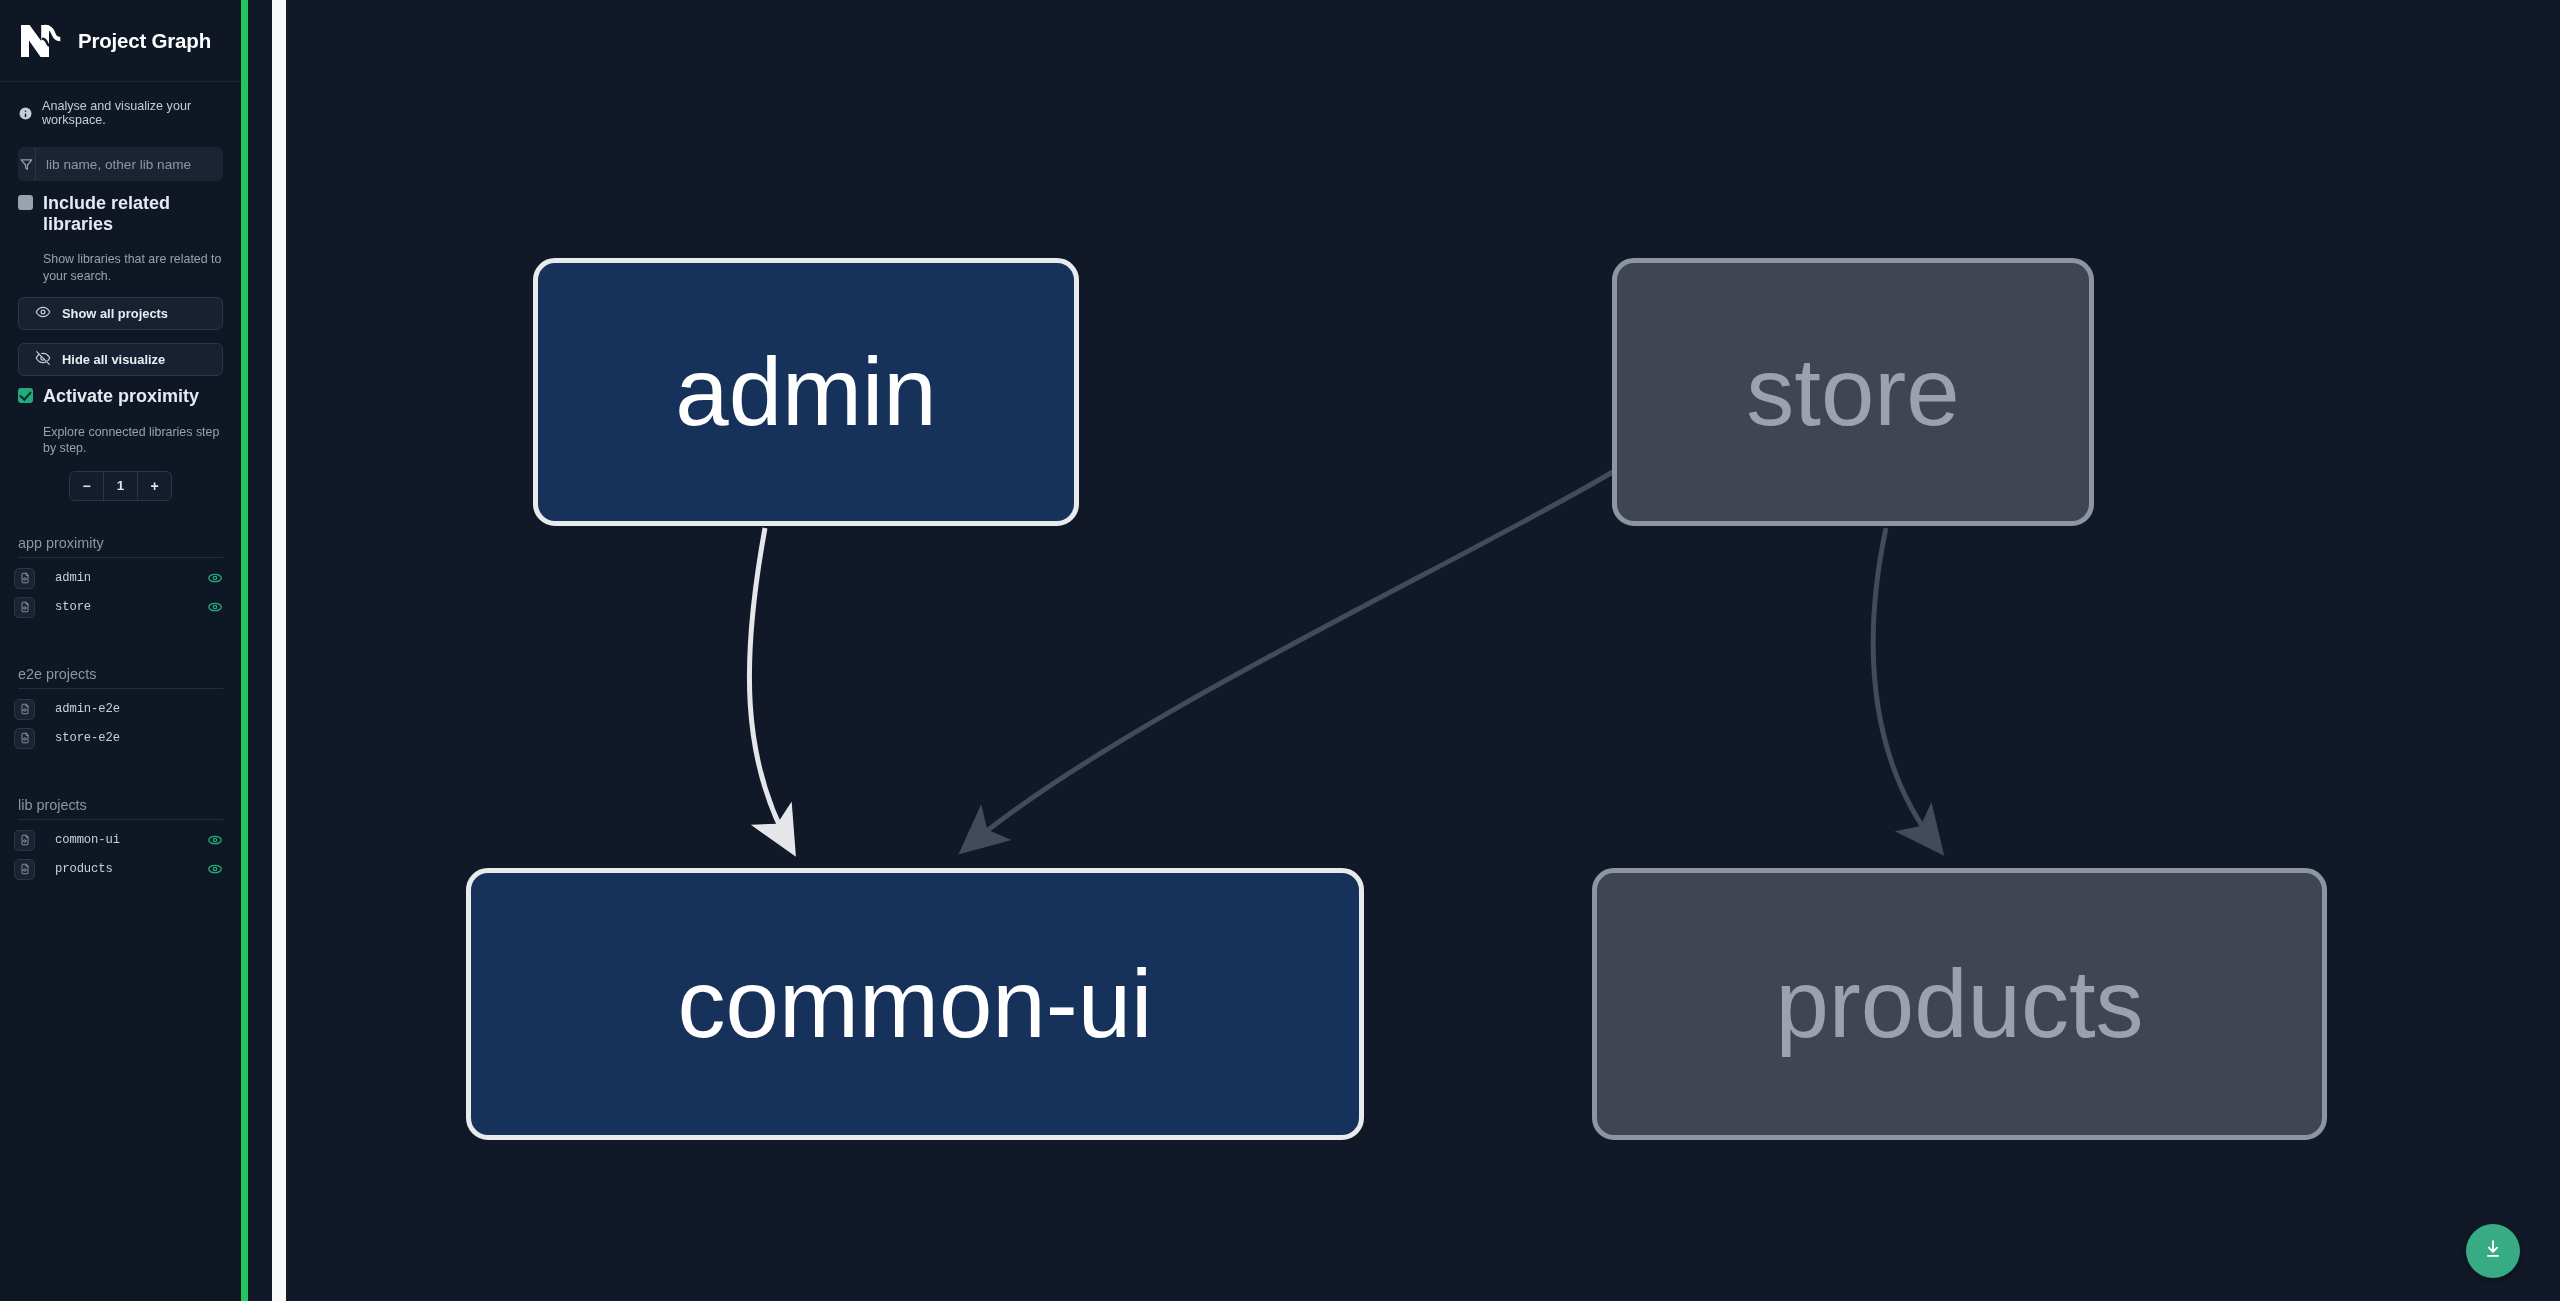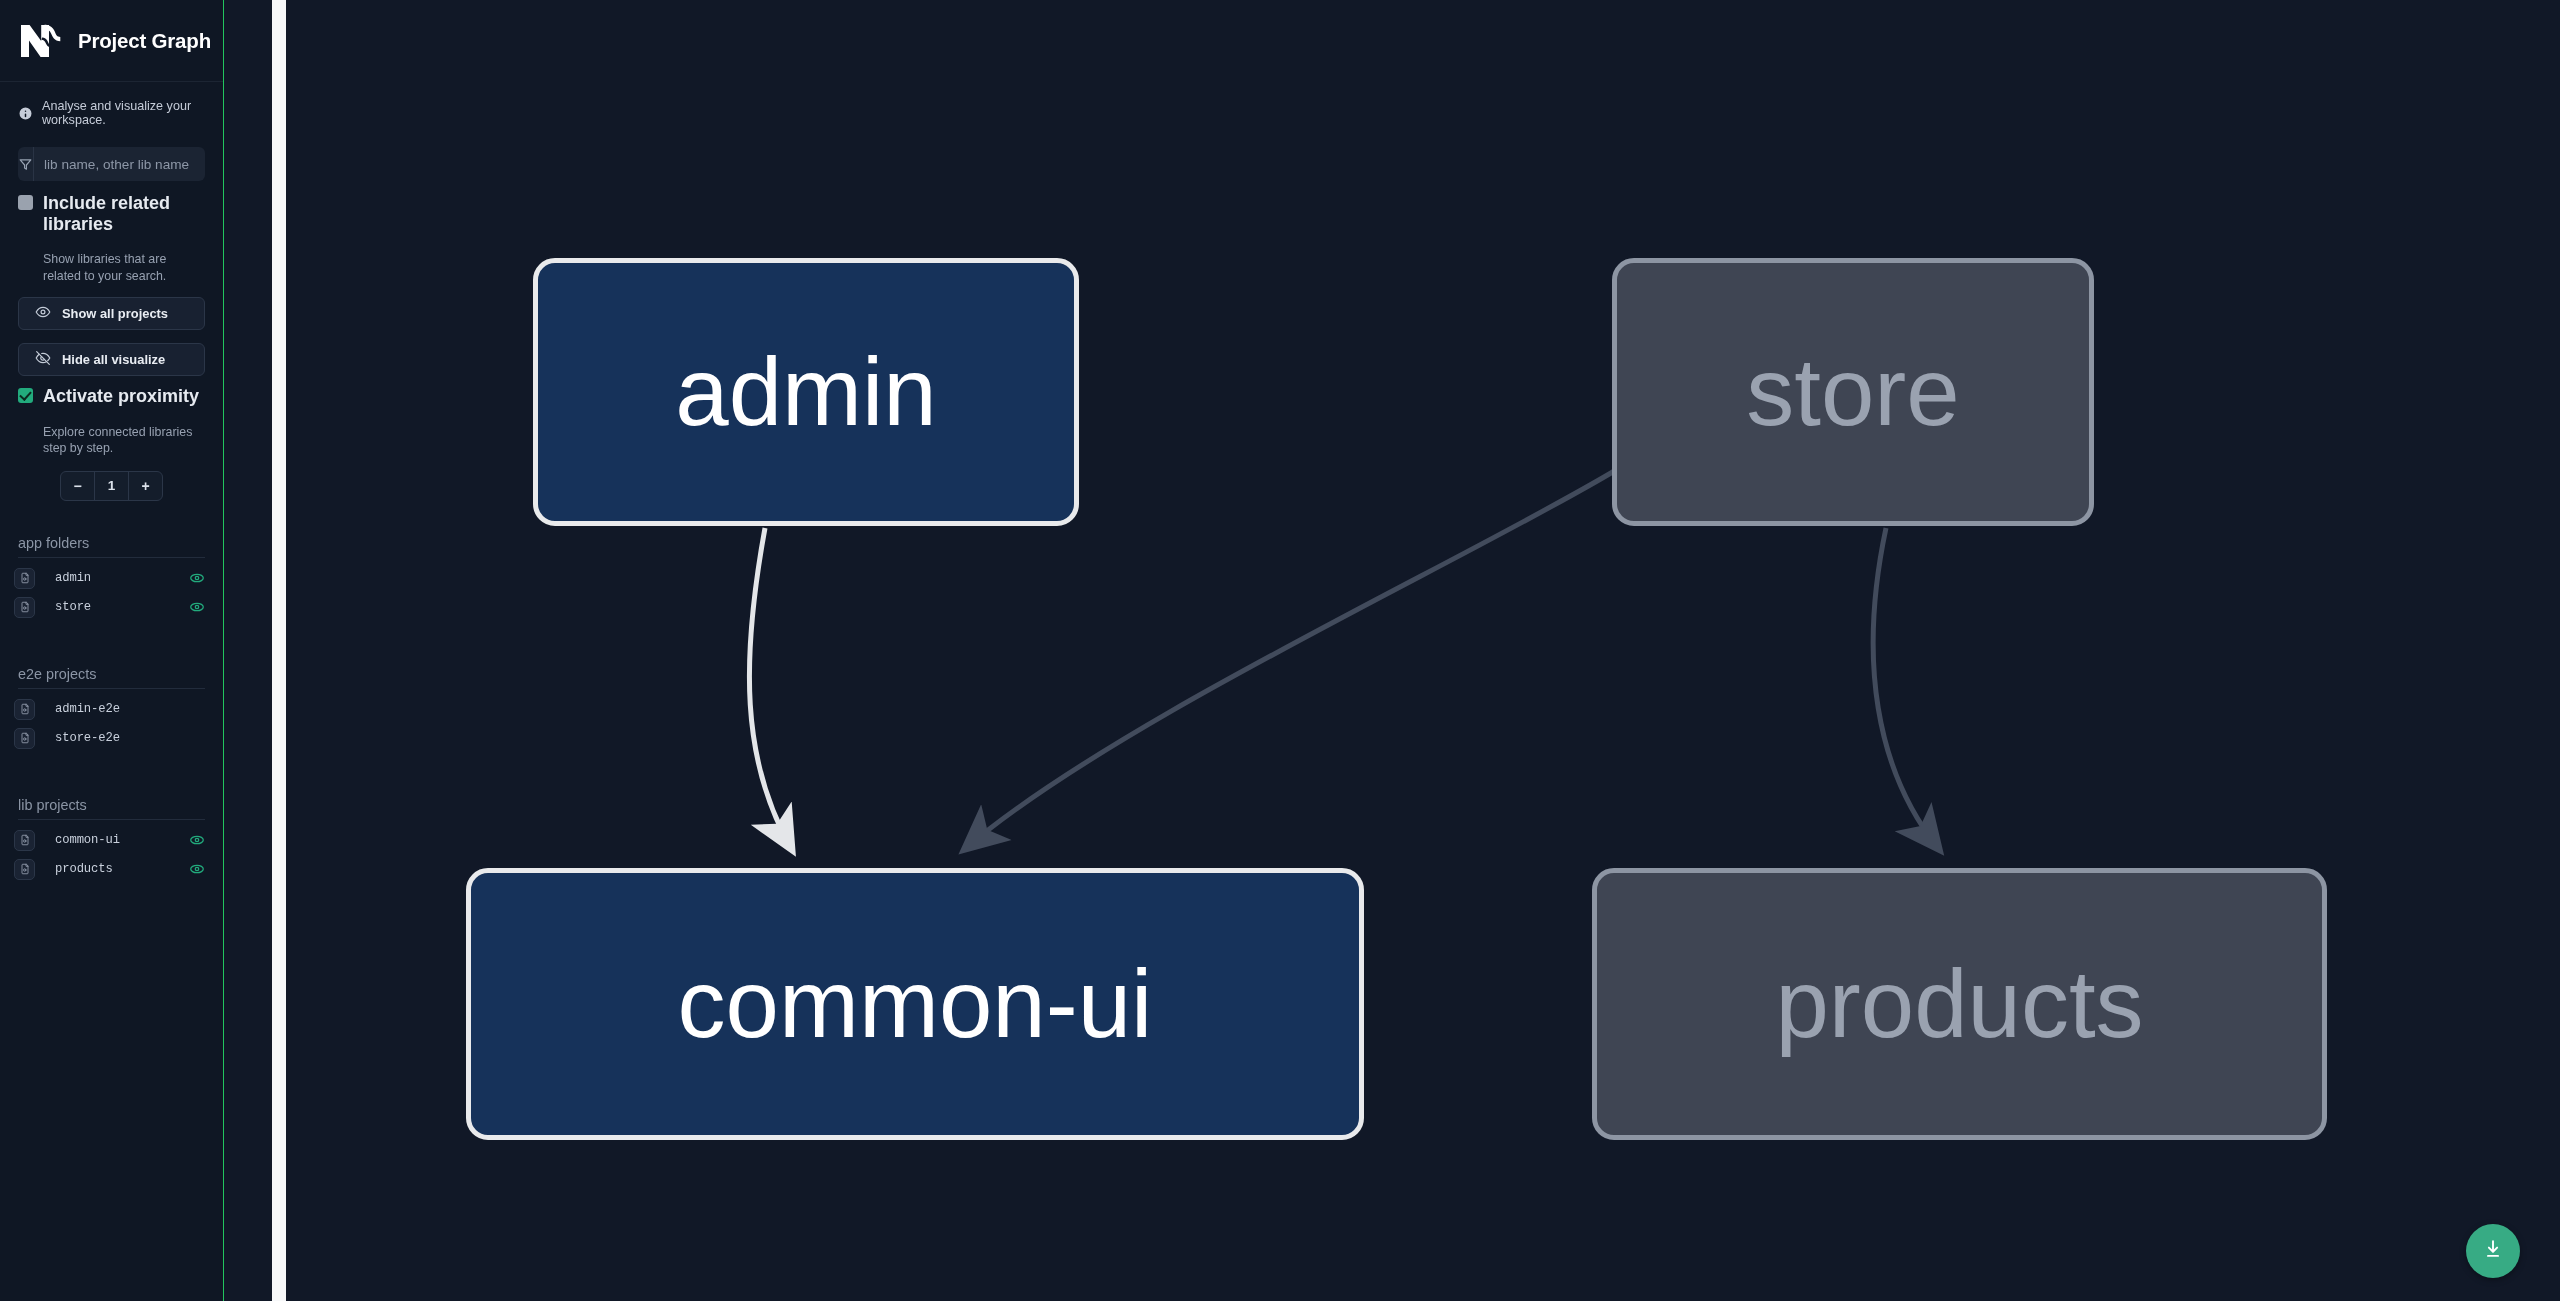--- a/index.html
+++ b/index.html
@@ -8,23 +8,23 @@
     width: 2560px; height: 1301px;
     background: #111827;
     font-family: "Liberation Sans", sans-serif;
     overflow: hidden;
   }
   .app { position: relative; width: 2560px; height: 1301px; display: block; }
 
   
   .sidebar {
     position: absolute; left: 0; top: 0;
-    width: 224px; height: 1301px;
+    width: 248px; height: 1301px;
     background: #0f1724;
-    border-right: 1px solid #22c55e;
+    border-right: 7px solid #22c55e;
     overflow: hidden;
   }
   .sb-header {
     height: 82px;
     display: flex; align-items: center;
     padding: 0 22px 0 18px;
     border-bottom: 1px solid #1c2533;
     gap: 14px;
   }
   .nx-logo { width: 46px; height: 44px; flex: 0 0 auto; }
@@ -235,21 +235,21 @@
       </div>
     </div>
 
     <div class="stepper">
       <div>−</div>
       <div class="val">1</div>
       <div>+</div>
     </div>
 
     <div class="group" style="margin-top:34px">
-      <div class="group-title">app folders</div>
+      <div class="group-title">app proximity</div>
       <div class="group-rule"></div>
       <div class="proj-row">
         <span class="proj-ico">
           <svg viewBox="0 0 24 24" fill="none" stroke="currentColor" stroke-width="1.7" stroke-linecap="round" stroke-linejoin="round">
             <path d="M14 2.5H7.5A1.5 1.5 0 006 4v16a1.5 1.5 0 001.5 1.5h9A1.5 1.5 0 0018 20V6.5z"></path>
             <polyline points="14 2.5 14 6.5 18 6.5"></polyline>
             <circle cx="11.5" cy="14" r="2.4"></circle>
           </svg>
         </span>
         <span class="proj-name">admin</span>

